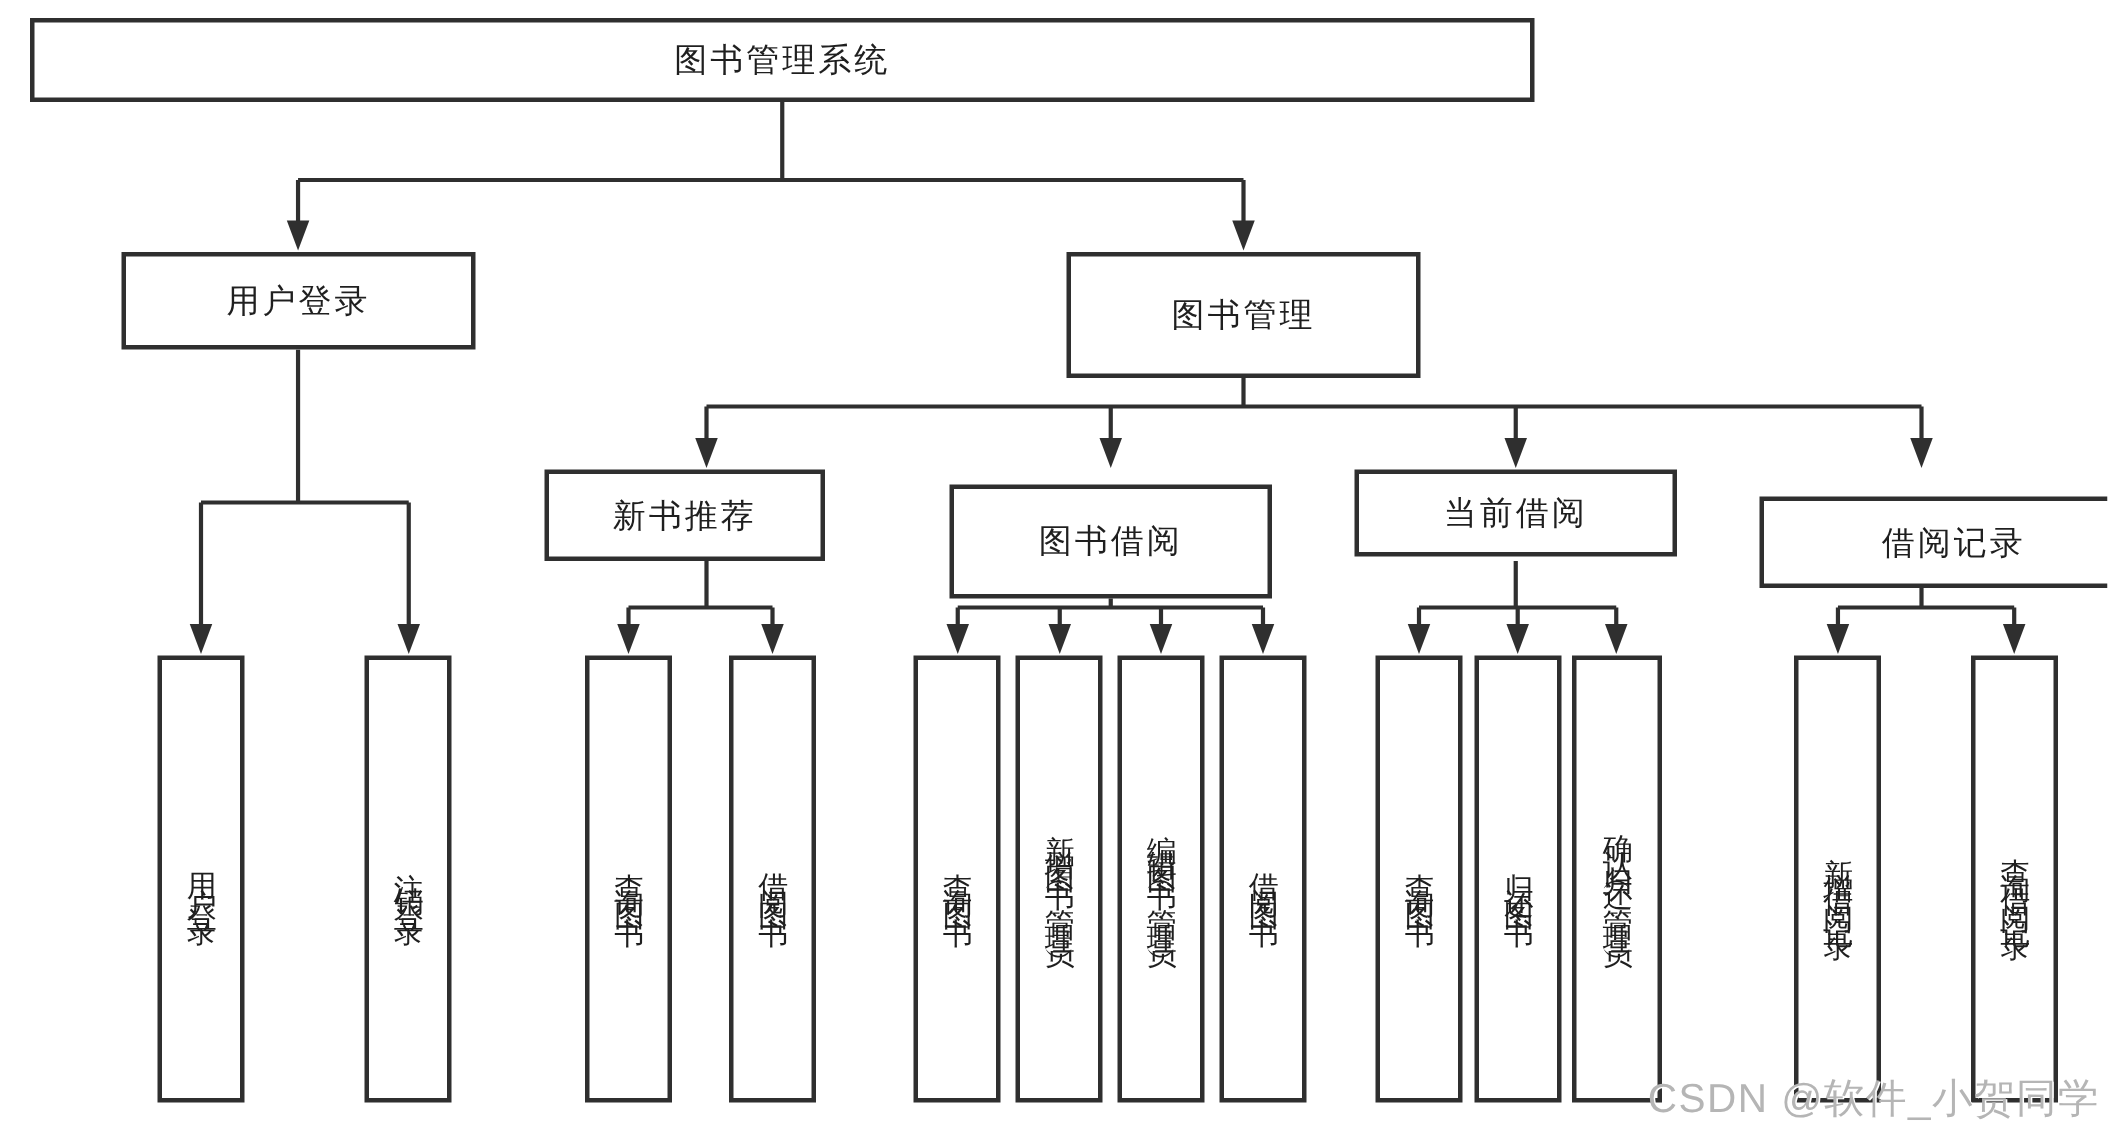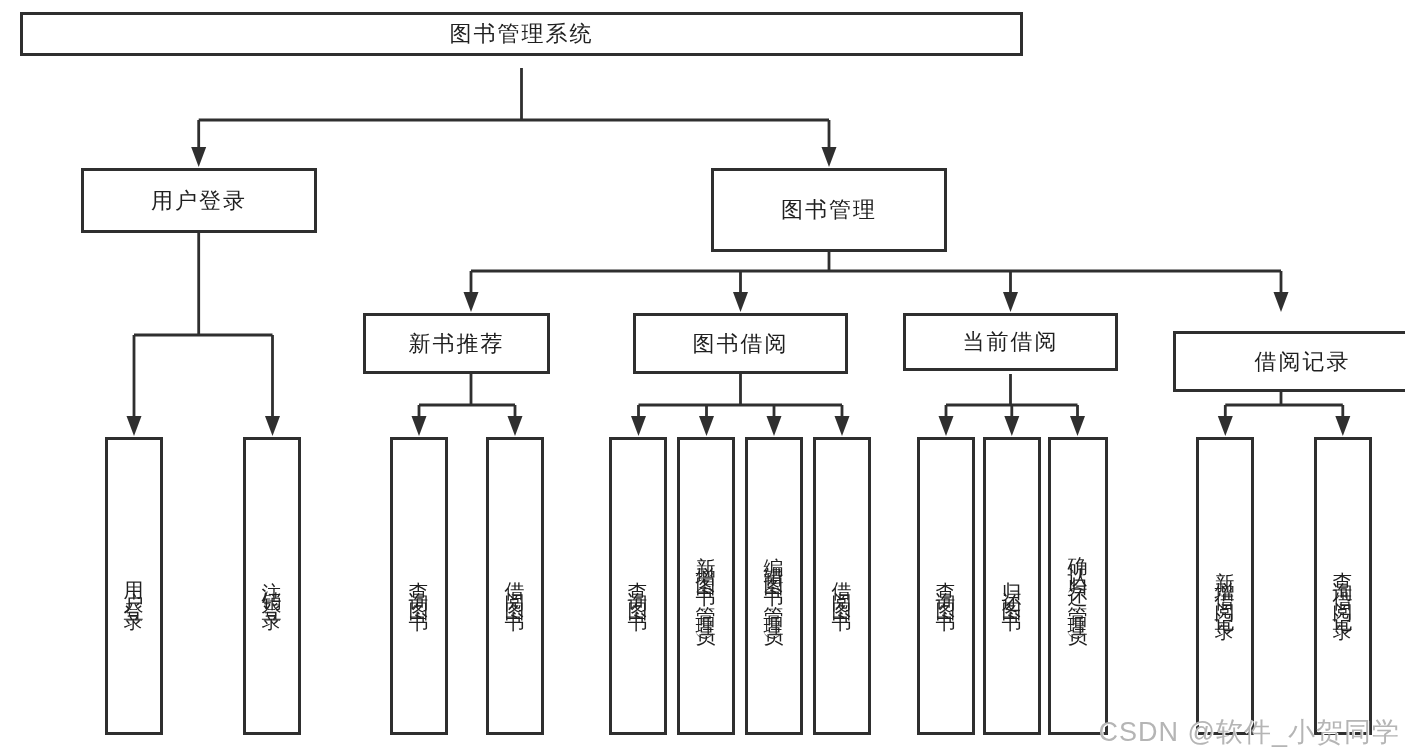--- a/index.html
+++ b/index.html
@@ -95,35 +95,35 @@
     <path d="M1010.5 374 V405 M946 405 H1077.5 M946 405 V419 M1011.8 405 V419 M1077.5 405 V419"></path>
     <polygon points="938.5,416 953.5,416 946,436"></polygon>
     <polygon points="1004.3,416 1019.3,416 1011.8,436"></polygon>
     <polygon points="1070,416 1085,416 1077.5,436"></polygon>
 
     <path d="M1281 374 V405 M1225.3 405 H1342.8 M1225.3 405 V419 M1342.8 405 V419"></path>
     <polygon points="1217.8,416 1232.8,416 1225.3,436"></polygon>
     <polygon points="1335.3,416 1350.3,416 1342.8,436"></polygon>
   </svg>
 
-  <div class="box" style="left:20px;top:12px;width:1003px;height:44px">
+  <div class="box" style="left:20px;top:12px;width:1003px;height:56px">
     <span class="hlabel">图书管理系统</span>
   </div>
 
   <div class="box" style="left:81px;top:168px;width:236px;height:65px">
     <span class="hlabel">用户登录</span>
   </div>
   <div class="box" style="left:711px;top:168px;width:236px;height:84px">
     <span class="hlabel">图书管理</span>
   </div>
 
   <div class="box" style="left:363px;top:313px;width:187px;height:61px">
     <span class="hlabel">新书推荐</span>
   </div>
-  <div class="box" style="left:633px;top:313px;width:215px;height:61px">
+  <div class="box" style="left:633px;top:323px;width:215px;height:76px">
     <span class="hlabel">图书借阅</span>
   </div>
   <div class="box" style="left:903px;top:313px;width:215px;height:58px">
     <span class="hlabel">当前借阅</span>
   </div>
   <div class="box" style="left:1173px;top:331px;width:259px;height:61px">
     <span class="hlabel">借阅记录</span>
   </div>
 
   <div class="box leaf" style="left:105px;top:437px;width:58px;height:298px">

